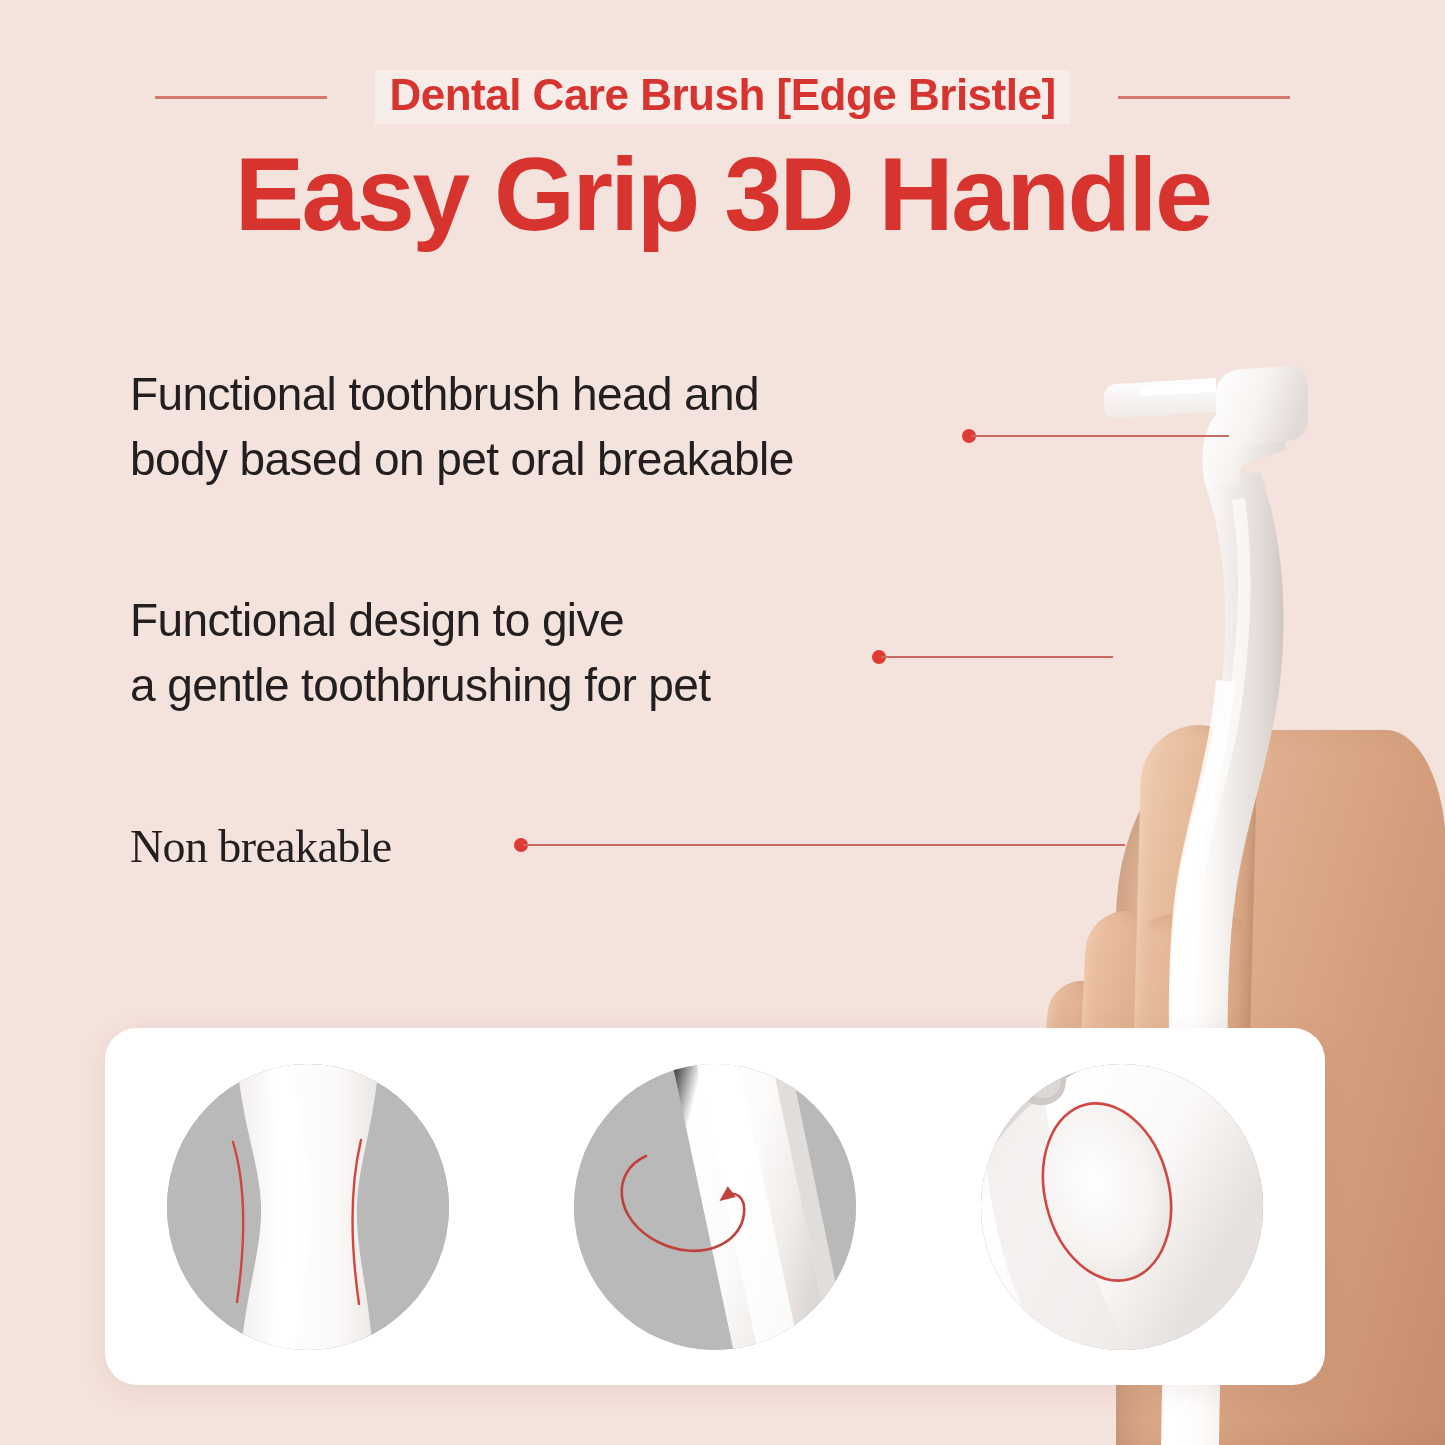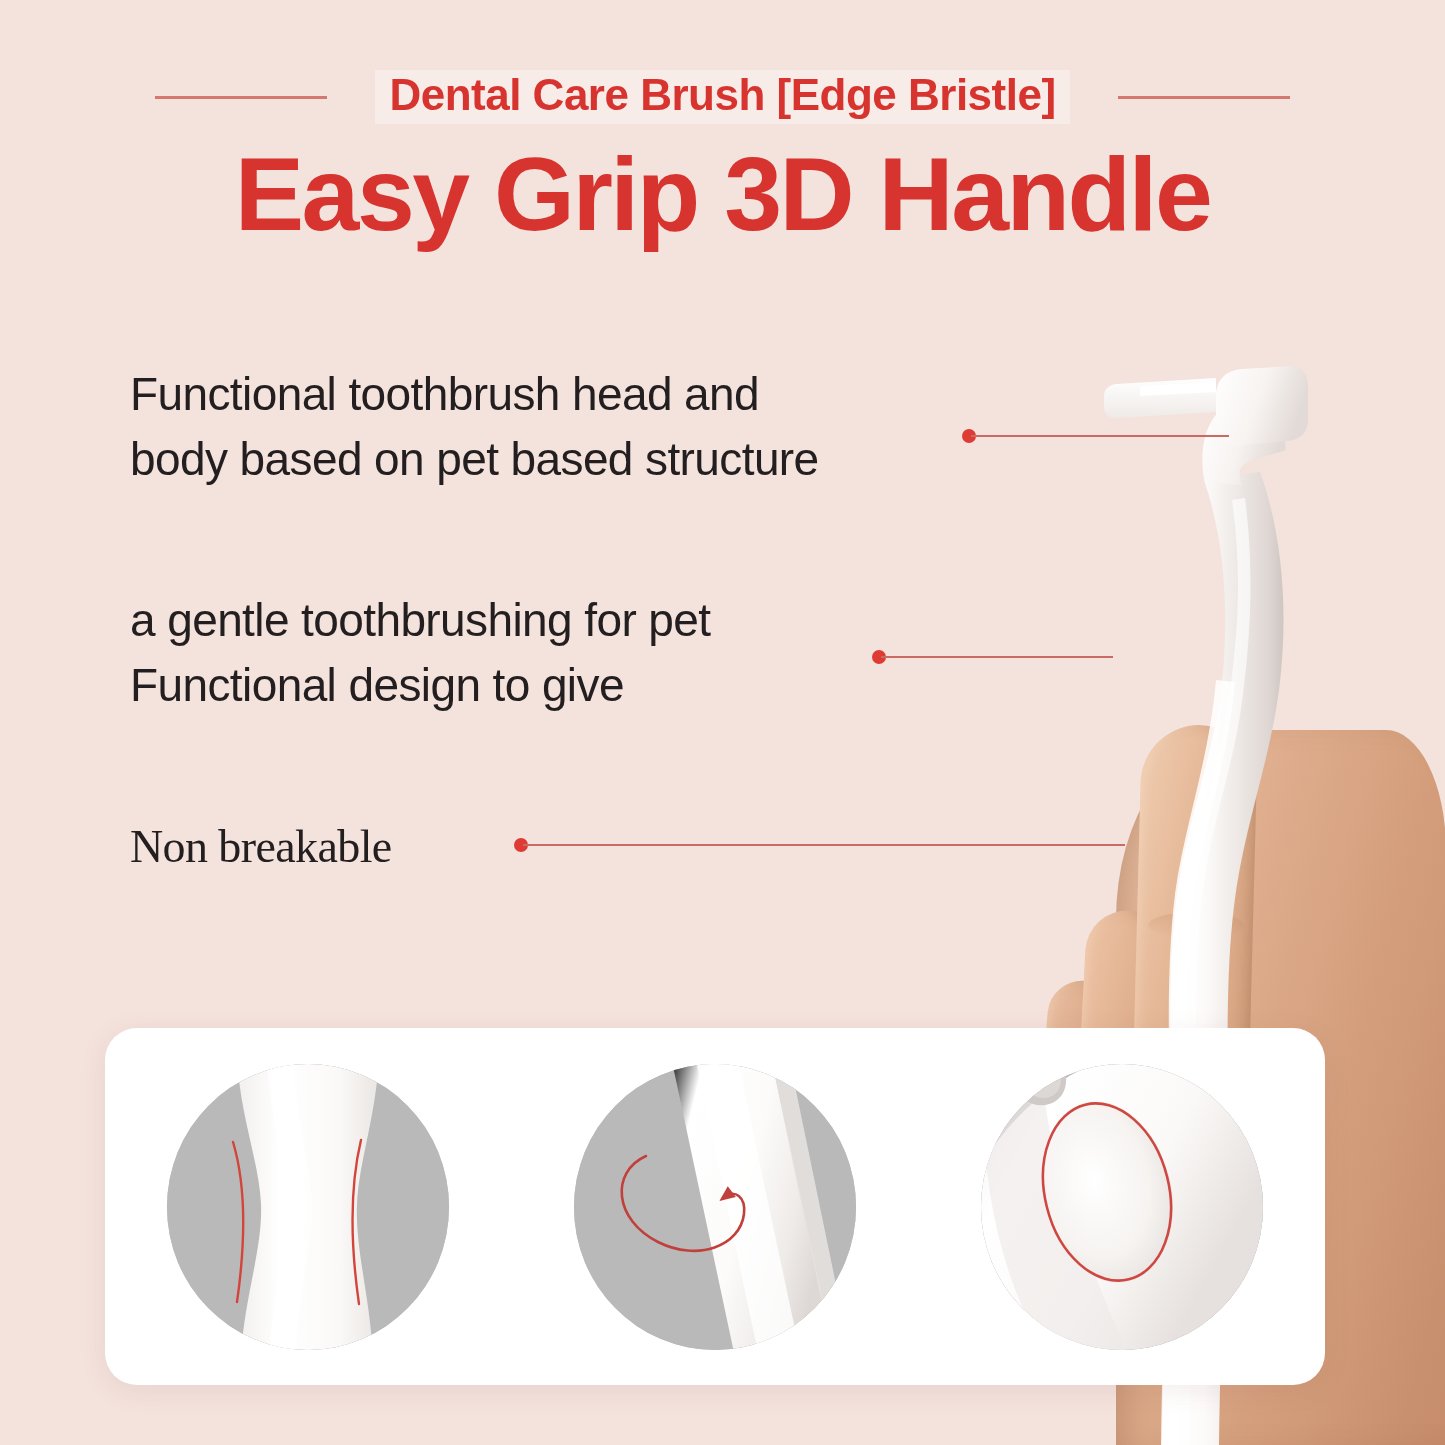--- a/index.html
+++ b/index.html
@@ -197,25 +197,25 @@
                C 211 1014, 215 914, 216 814
                C 217 744, 214 676, 221 606
                C 229 528, 255 464, 263 394
                C 271 330, 274 268, 265 198 Z" fill="#ffffff" opacity=".65"></path>
     </svg>
   </div>
 
   <div class="features">
     <div class="feature f1">
       <span class="ln">Functional toothbrush head and</span>
-      <span class="ln">body based on pet based structure</span>
+      <span class="ln">body based on pet oral breakable</span>
     </div>
     <div class="feature f2">
+      <span class="ln">Functional design to give</span>
       <span class="ln">a gentle toothbrushing for pet</span>
-      <span class="ln">Functional design to give</span>
     </div>
     <div class="feature f3">
       <span class="ln">Non breakable</span>
     </div>
   </div>
 
   <div class="leader l1">
     <span class="dot"></span>
     <span class="ln2"></span>
   </div>

